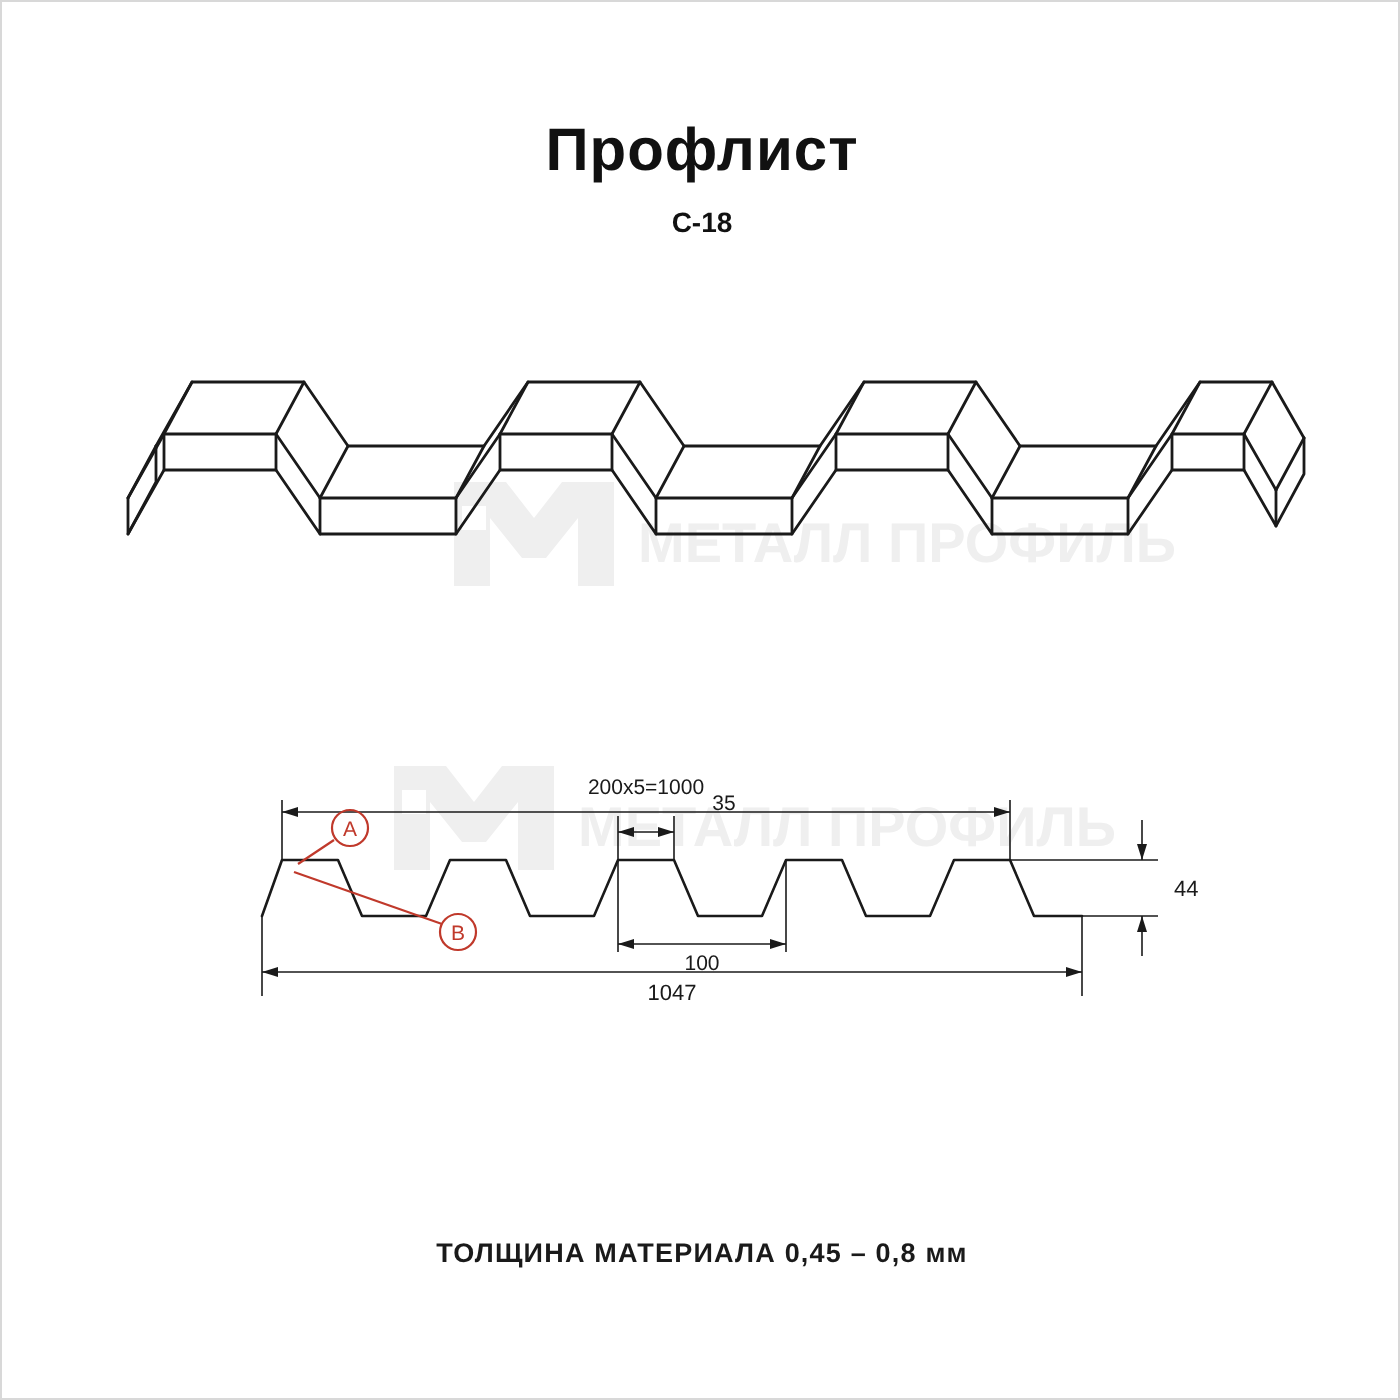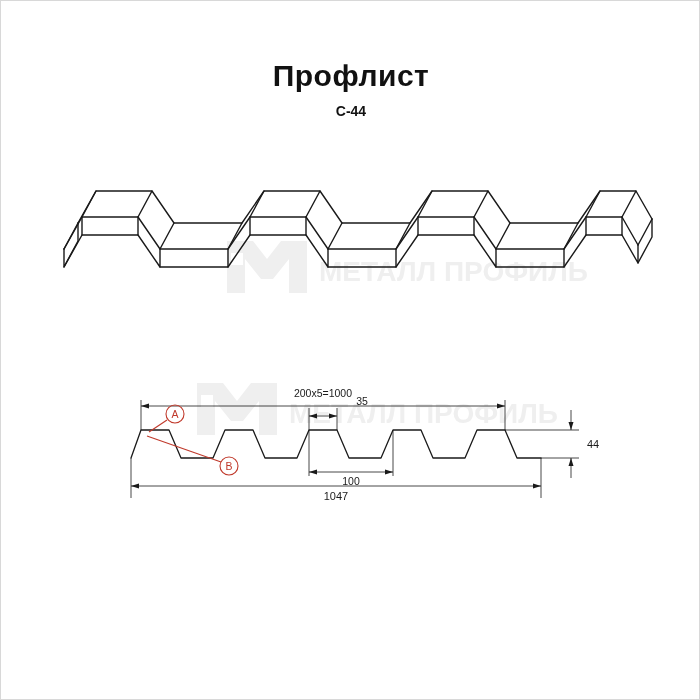--- a/index.html
+++ b/index.html
@@ -75,21 +75,21 @@
   .wm1 { top: 218px; left: 222px; }
   .wm2 { top: 360px; left: 192px; }
   svg { display: block; overflow: visible; }
 </style>
 </head>
 <body>
 
 <div class="page">
 
   <div class="title">Профлист</div>
-  <div class="subtitle">С-44</div>
+  <div class="subtitle">С-18</div>
 
   <div class="wm wm1">
     <svg width="300" height="95" viewBox="0 0 300 95">
       <g fill="#efefef">
         <path d="M4 22 L30 22 L44 40 L58 22 L84 22 L84 74 L66 74 L66 40 L50 60 L38 60 L22 40 L22 74 L4 74 Z"></path>
         <path d="M8 34 h12 v12 h-12 z" fill="#ffffff"></path>
       </g>
       <text x="96" y="62" font-family="Liberation Sans, sans-serif" font-size="28" font-weight="bold" fill="#efefef">МЕТАЛЛ ПРОФИЛЬ</text>
     </svg>
   </div>
@@ -207,13 +207,14 @@
         <circle cx="66" cy="28" r="9"></circle>
         <path d="M58 34 L40 46"></path>
         <circle cx="120" cy="80" r="9"></circle>
         <path d="M112 76 L38 50"></path>
       </g>
       <text x="66" y="32" text-anchor="middle" font-family="Liberation Sans, sans-serif" font-size="10.5" fill="#c0392b">A</text>
       <text x="120" y="84" text-anchor="middle" font-family="Liberation Sans, sans-serif" font-size="10.5" fill="#c0392b">B</text>
     </svg>
   </div>
 
+  <div class="footer-note">ТОЛЩИНА МАТЕРИАЛА 0,45 – 0,8 мм</div>
 </div>
 
 </body></html>

